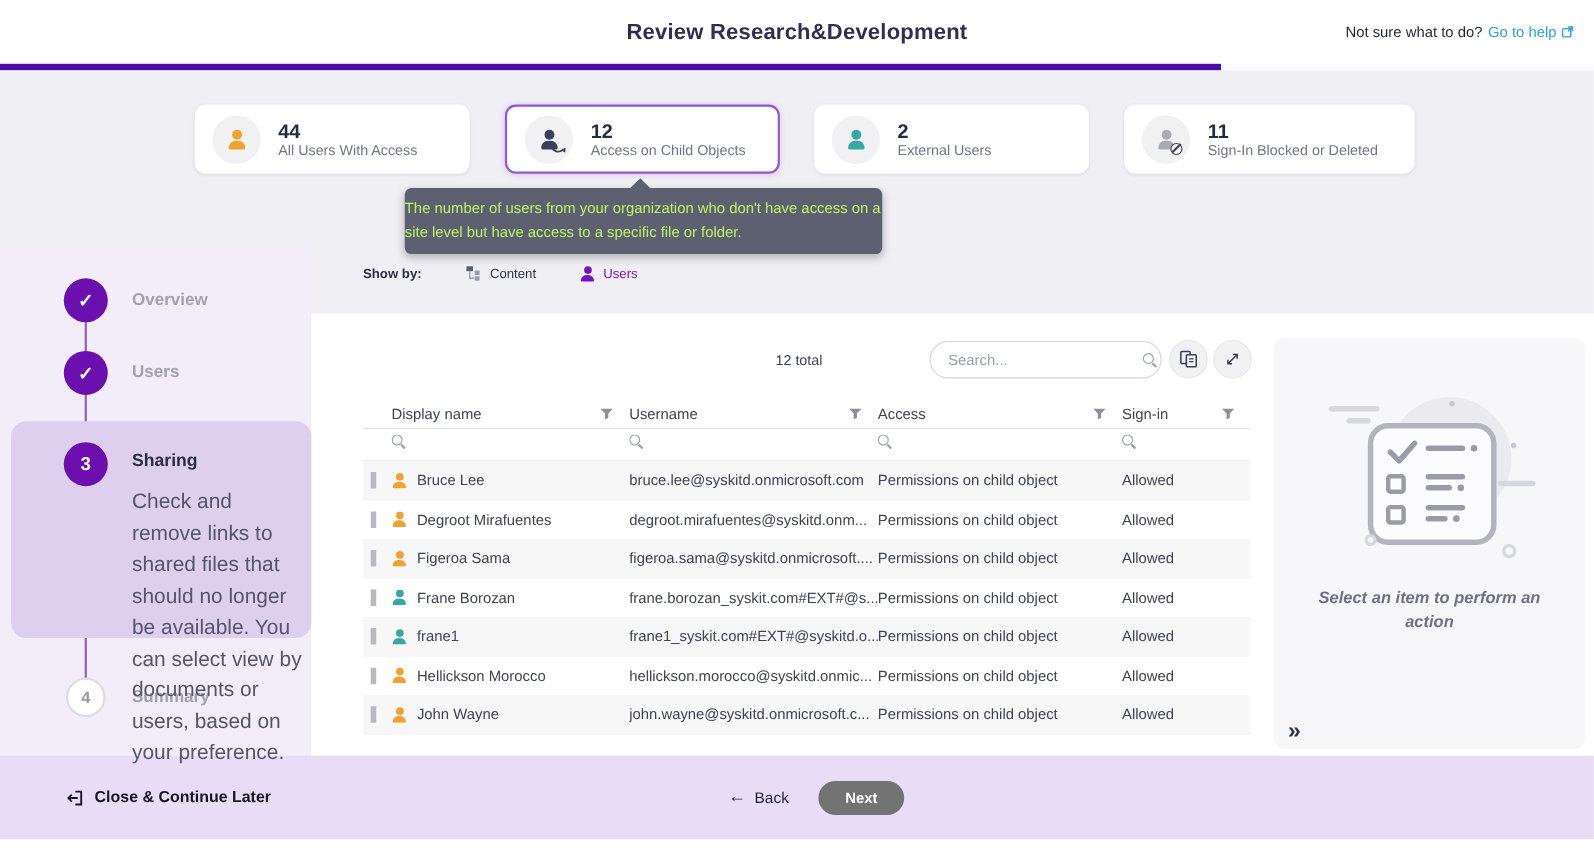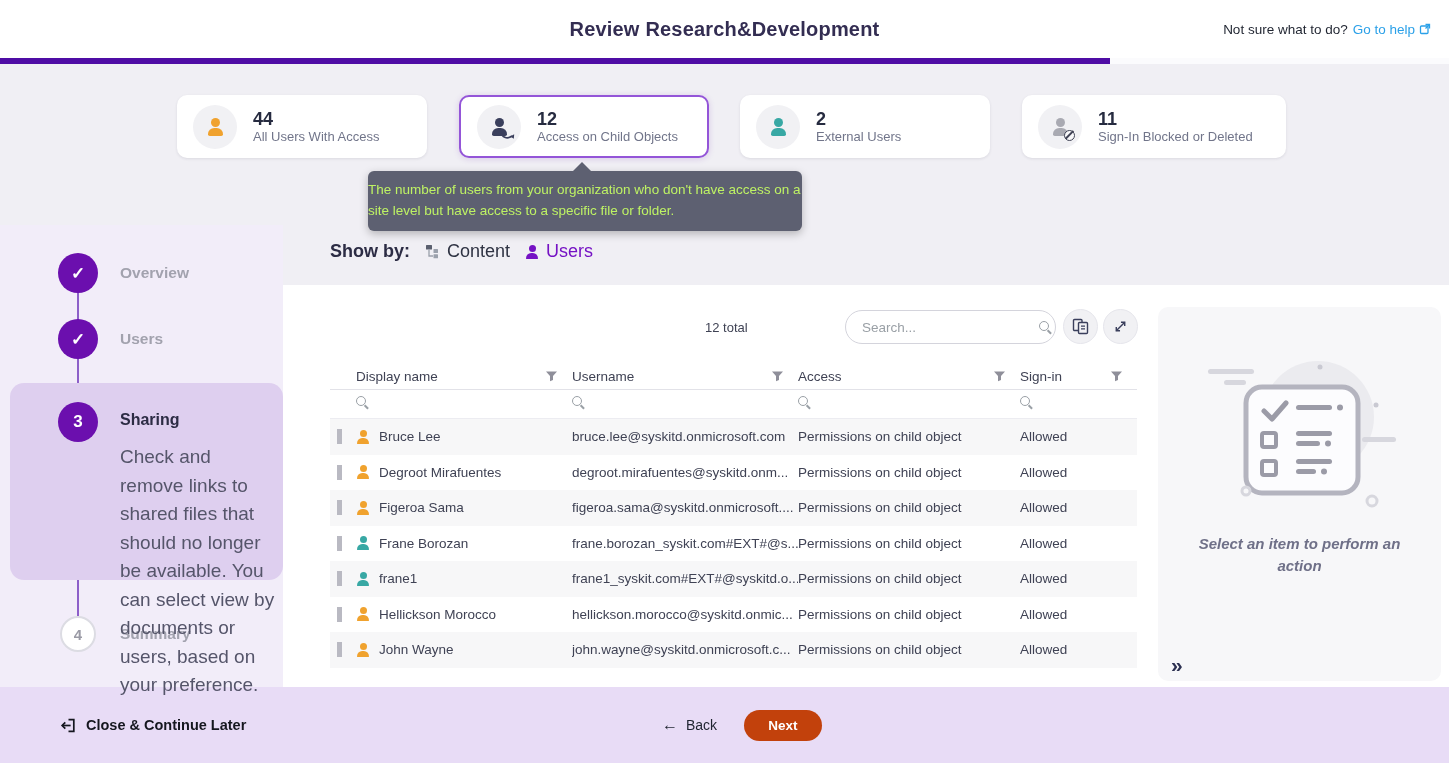--- a/index.html
+++ b/index.html
@@ -46,21 +46,21 @@
   .connector { position:absolute; left:77px; top:48px; width:2px; height:361px; background:#8d5fc9; }
   .step-circle { position:absolute; left:58px; width:40px; height:40px; border-radius:50%; background:#6b0fae; color:#fff;
                  display:flex; align-items:center; justify-content:center; font-weight:bold; font-size:17px; z-index:2; }
   .step-circle.todo { left:60px; width:36px; height:36px; background:#fff; border:2px solid #dcdce3; color:#9a9aa5; font-size:15px; }
   .step-label { position:absolute; left:120px; font-size:15.5px; font-weight:bold; color:#a2a2ae; }
   .step-label.active { color:#2c2c44; font-size:16px; }
   .active-block { position:absolute; left:10px; top:158px; width:273px; height:197px; background:#decfef; border-radius:14px; z-index:1; }
   .step-desc { position:absolute; left:120px; top:218px; width:155px; font-size:19px; line-height:1.5; color:#55556a; z-index:2; }
   .z2 { z-index:2; }
   
-  .showby { position:absolute; left:330px; top:241px; display:flex; align-items:center; gap:15px; font-size:18px; }
+  .showby { position:absolute; left:330px; top:241px; display:flex; align-items:center; gap:40px; font-size:12px; }
   .showby-label { font-weight:bold; color:#2c2c44; }
   .toggle-opt { display:flex; align-items:center; gap:7px; cursor:pointer; color:#2f3343; }
   .toggle-opt.selected { color:#7512c4; }
   
   .white-panel { position:absolute; left:283px; top:285px; width:1166px; height:402px; background:#fff; }
   
   .total { position:absolute; left:705px; top:320px; font-size:13px; color:#3f4254; }
   .searchbox { position:absolute; left:845px; top:310px; width:211px; height:34px; border:1px solid #d4d4dc; border-radius:17px;
                background:#fff; display:flex; align-items:center; padding:0 12px 0 16px;justify-content:flex-end; }
   .searchbox input { border:none; outline:none; flex:1; font-size:13.5px; font-family:"Liberation Sans",sans-serif; color:#3f4254; background:transparent; }
@@ -88,21 +88,21 @@
   .empty-text { margin:18px 34px 0; text-align:center; font-size:15px; font-weight:bold; font-style:italic; color:#6f7088; line-height:1.45; }
   .collapse { position:absolute; left:13px; bottom:6px; font-size:21px; font-weight:bold; color:#2d3152; cursor:pointer; line-height:1; }
   
   .footer { position:absolute; left:0; top:687px; width:1449px; height:76px; background:#e8dcf6; }
   .close-later { position:absolute; left:60px; top:0; height:76px; display:flex; align-items:center; gap:9px;
                  font-size:14.5px; font-weight:bold; color:#15171f; cursor:pointer; }
   .back-btn { position:absolute; left:662px; top:0; height:76px; display:flex; align-items:center; gap:8px;
               font-size:14px; color:#1f2430; cursor:pointer; }
   .back-arrow { font-size:16px; }
   .next-btn { position:absolute; left:744px; top:710px; width:78px; height:31px; border:none; border-radius:16px;
-              background:#c2410c; color:#fff; font-size:13.5px; font-weight:bold; font-family:"Liberation Sans",sans-serif; cursor:pointer; }
+              background:#737373; color:#fff; font-size:13.5px; font-weight:bold; font-family:"Liberation Sans",sans-serif; cursor:pointer; }
 </style>
 </head>
 <body>
 
 <div class="app">
 
   <div class="header">
     <div class="title">Review Research&amp;Development</div>
     <div class="help">
       <span class="help-q">Not sure what to do?</span>

